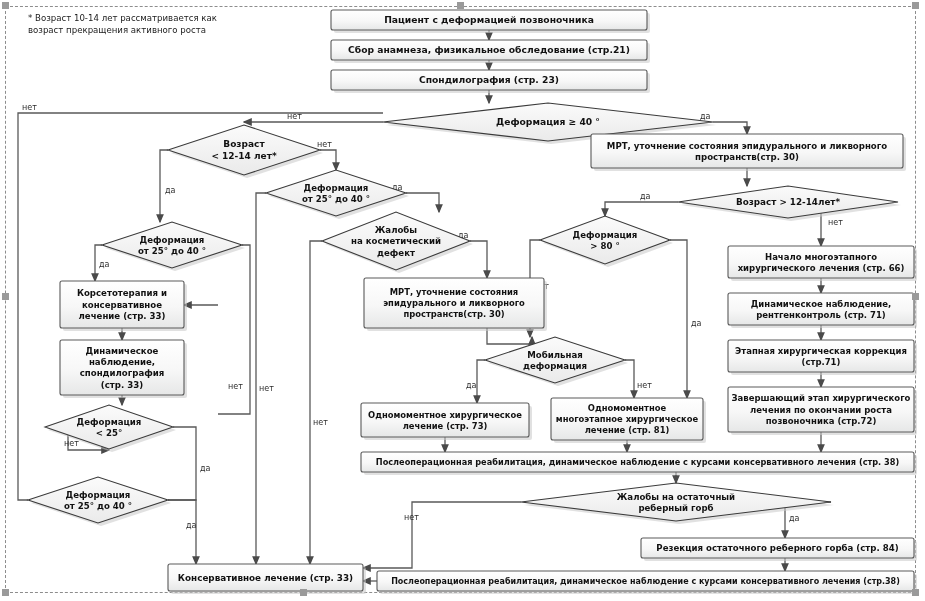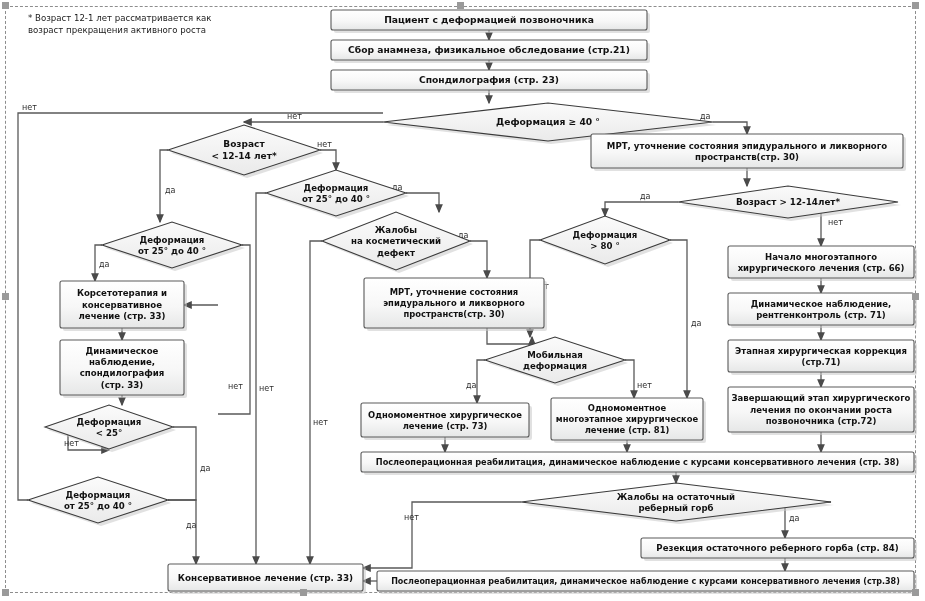--- a/index.html
+++ b/index.html
@@ -22,21 +22,21 @@
   }
   svg text{font-family:"DejaVu Sans","Liberation Sans",sans-serif;}
   .nodeText{font-weight:bold;fill:#111111;}
   .edgeLabel{font-size:8px;fill:#2b2b2b;font-weight:400;}
 </style>
 </head>
 <body>
 
 <div class="sel-frame"></div>
 
-<div class="note">* Возраст 12-1 лет рассматривается как возраст прекращения активного роста</div>
+<div class="note">* Возраст 10-14 лет рассматривается как возраст прекращения активного роста</div>
 
 <svg id="canvas" viewBox="0 0 925 601" width="925" height="601" xmlns="http://www.w3.org/2000/svg">
   <defs>
     <linearGradient id="boxGrad" x1="0" y1="0" x2="0" y2="1">
       <stop offset="0%" stop-color="#ffffff"></stop>
       <stop offset="55%" stop-color="#f7f7f7"></stop>
       <stop offset="100%" stop-color="#e6e7e7"></stop>
     </linearGradient>
     <linearGradient id="diaGrad" x1="0" y1="0" x2="0" y2="1">
       <stop offset="0%" stop-color="#fbfbfb"></stop>

